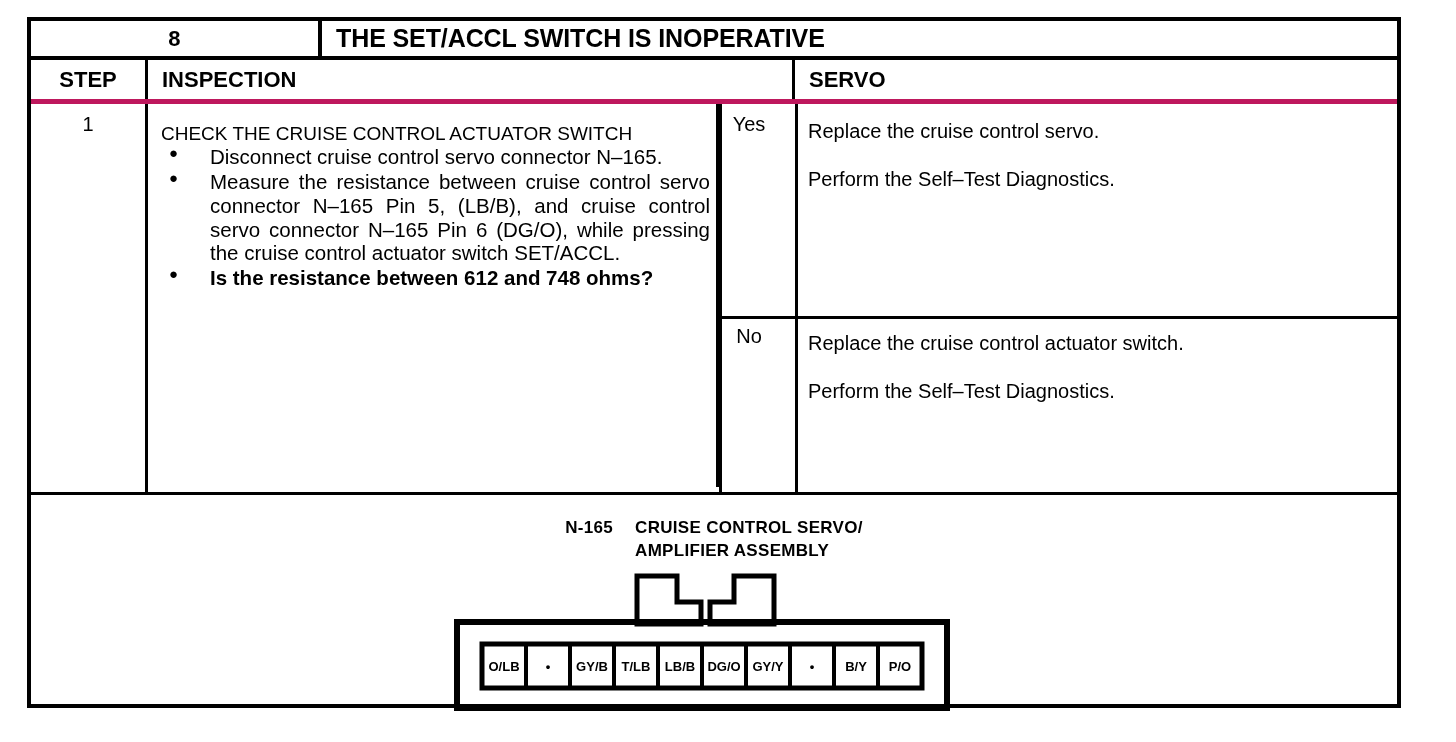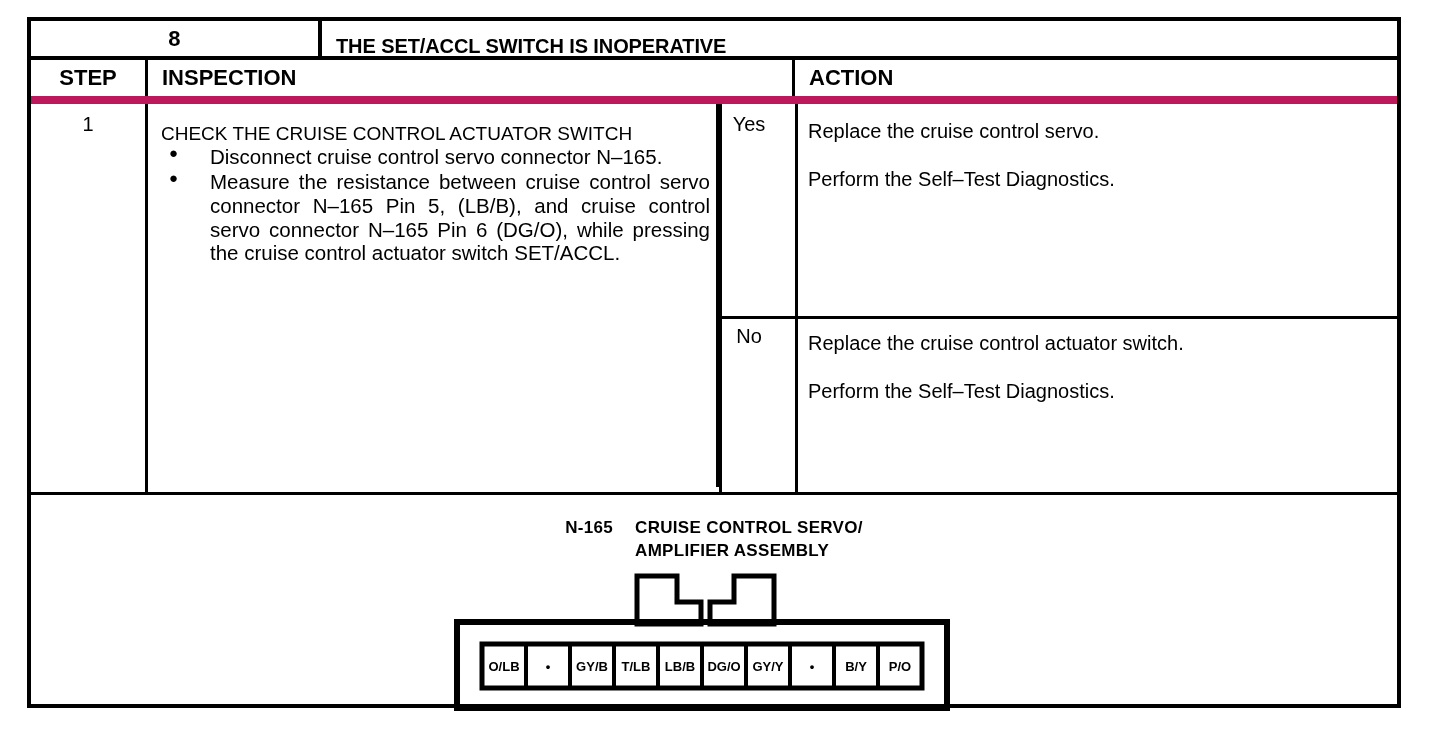--- a/index.html
+++ b/index.html
@@ -49,39 +49,39 @@
     box-sizing: border-box;
     display: flex;
     align-items: center;
     justify-content: center;
     font-size: 22px;
     font-weight: bold;
     letter-spacing: 0.5px;
   }
   .title-text {
     position: absolute;
-    left: 295px; top: 8px;
+    left: 295px; top: 0;
     right: 0;
     height: 100%;
     display: flex;
     align-items: center;
     padding-left: 10px;
     box-sizing: border-box;
-    font-size: 20px;
+    font-size: 25px;
     font-weight: bold;
     letter-spacing: -0.1px;
   }
 
   
   .head-row {
     position: absolute;
     left: 0; top: 39px;
     width: 100%;
     height: 44px;
-    border-bottom: 8px solid #be185d;
+    border-bottom: 5px solid #be185d;
     box-sizing: border-box;
   }
   .head-step {
     position: absolute;
     left: 0; top: 0;
     width: 117px;
     height: 100%;
     border-right: 3px solid #000;
     box-sizing: border-box;
     display: flex;
@@ -285,36 +285,39 @@
   <div class="doc-table">
 
     <div class="title-row">
       <div class="title-num nosel">8</div>
       <div class="title-text nosel">THE SET/ACCL SWITCH IS INOPERATIVE</div>
     </div>
 
     <div class="head-row">
       <div class="head-step nosel">STEP</div>
       <div class="head-insp nosel">INSPECTION</div>
-      <div class="head-act nosel">ACTION</div>
+      <div class="head-act nosel">SERVO</div>
     </div>
 
     <div class="body-row">
 
       <div class="cell-step nosel">1</div>
 
       <div class="cell-insp">
         <div class="insp-title nosel">CHECK THE CRUISE CONTROL ACTUATOR SWITCH</div>
 
         <ul class="insp-list">
           <li>
             <span class="jtxt">Disconnect cruise control servo connector N–165.</span>
           </li>
           <li class="justify">
             <span class="jtxt">Measure the resistance between cruise control servo connector N–165 Pin 5, (LB/B), and cruise control servo connector N–165 Pin 6 (DG/O), while pressing the cruise control actuator switch SET/ACCL.</span>
+          </li>
+          <li class="justify bold">
+            <span class="jtxt">Is the resistance between 612 and 748 ohms?</span>
           </li>
         </ul>
       </div>
 
       <div class="vdiv-yesno"></div>
       <div class="vdiv-action"></div>
       <div class="hdiv-yesno"></div>
 
       <div class="cell-yesno">
         <div class="yn-label yn-yes nosel">Yes</div>

